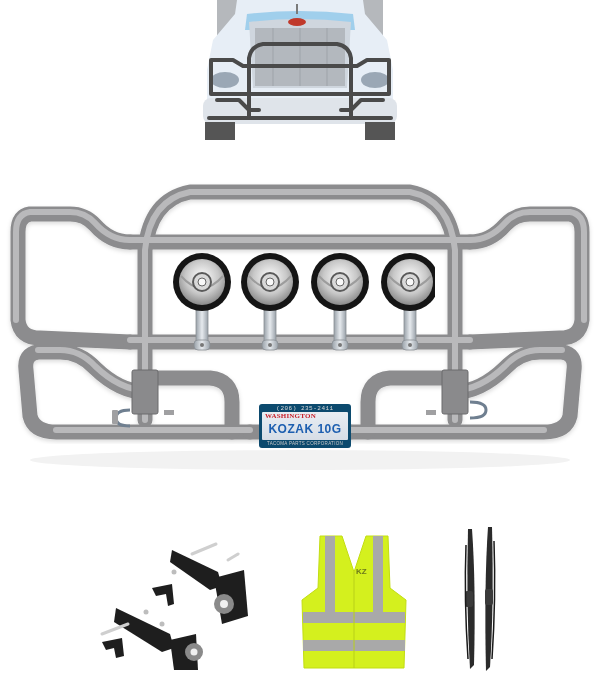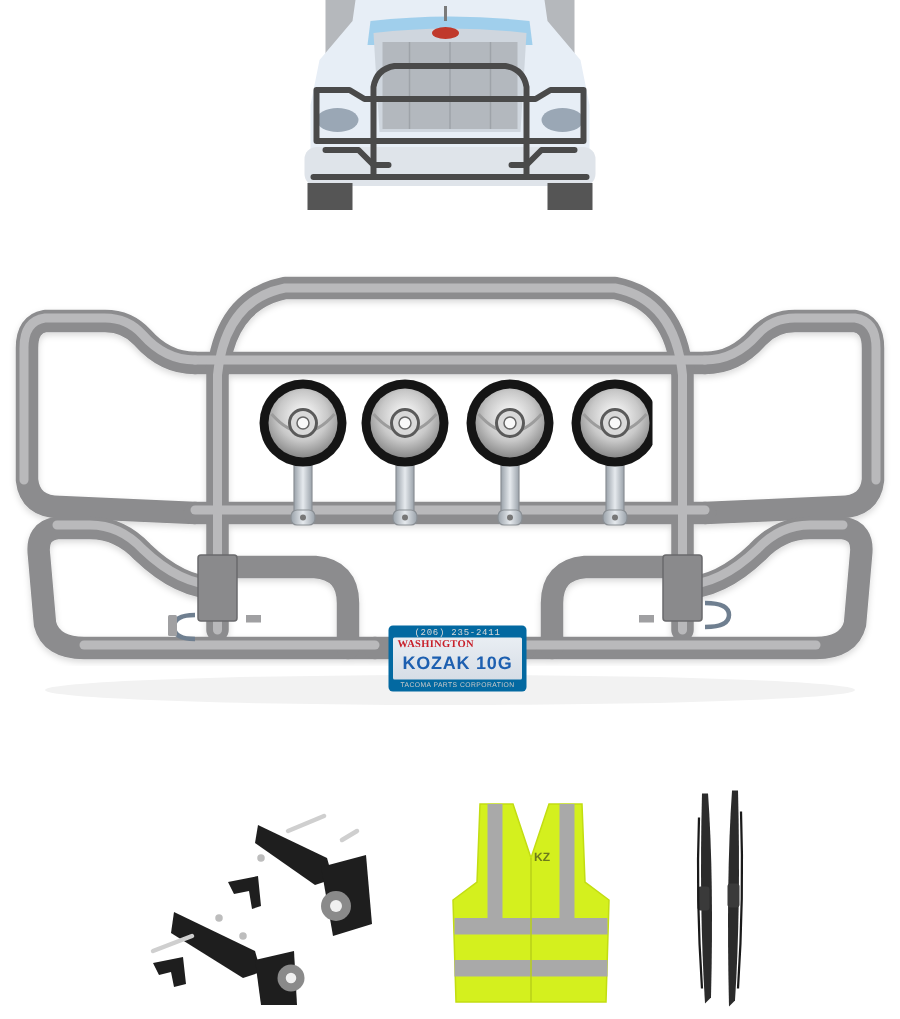--- a/index.html
+++ b/index.html
@@ -1,21 +1,21 @@
 <!DOCTYPE html>
 <html><head>
   <meta charset="utf-8">
   <style>
     html, body { margin: 0; padding: 0; background: #ffffff; }
     body { width: 600px; height: 679px; position: relative; overflow: hidden; font-family: "Liberation Sans", sans-serif; }
     .abs { position: absolute; text-align: right; }
     svg { display: block; }
     .plate {
-      position: absolute; left: 259px; top: 417px; width: 92px; height: 44px;
-      background: #0369a1; border-radius: 3px; box-sizing: border-box; padding: 2px 3px;
+      position: absolute; left: 259px; top: 404px; width: 92px; height: 44px;
+      background: #0c4a6e; border-radius: 3px; box-sizing: border-box; padding: 2px 3px;
     }
     .plate-top { color: #d9d9d9; font-size: 6px; text-align: center; letter-spacing: 0.5px; height: 6px; line-height: 6px; font-family: "Liberation Mono", monospace; }
     .plate-body { background: linear-gradient(#e9eef3, #d6dde6); height: 28px; position: relative; border-radius: 1px; }
     .plate-state { position: absolute; left: 3px; top: 0; font-size: 7px; color: #c8202a; font-weight: bold; font-family: "Liberation Serif", serif; letter-spacing: 0.2px; }
     .plate-number { position: absolute; left: 0; right: 0; top: 7px; text-align: center; font-size: 12px; font-weight: bold; color: #1d5fb0; font-family: "Liberation Sans", sans-serif; letter-spacing: 0.5px; line-height: 20px; }
     .plate-bottom { color: #c9c9c9; font-size: 4.5px; text-align: center; height: 7px; line-height: 8px; letter-spacing: 0.3px; }
   </style>
 </head>
 <body>
 

